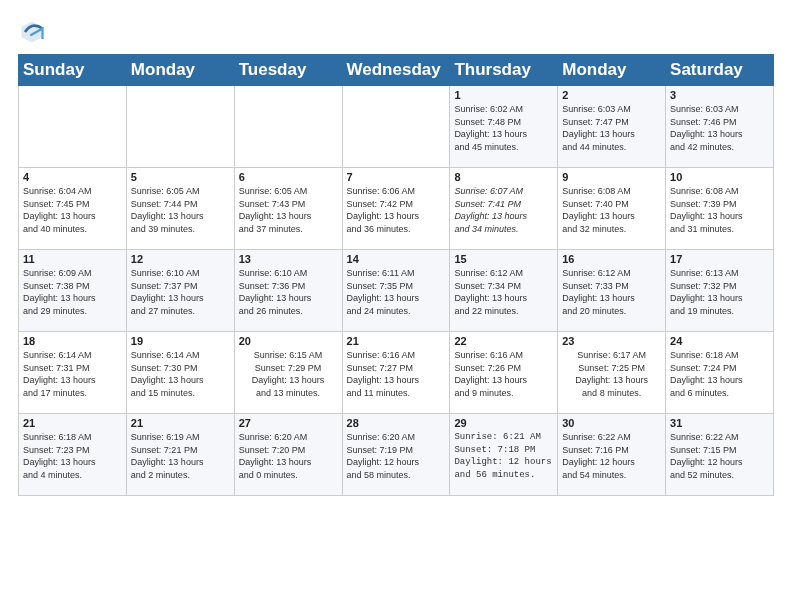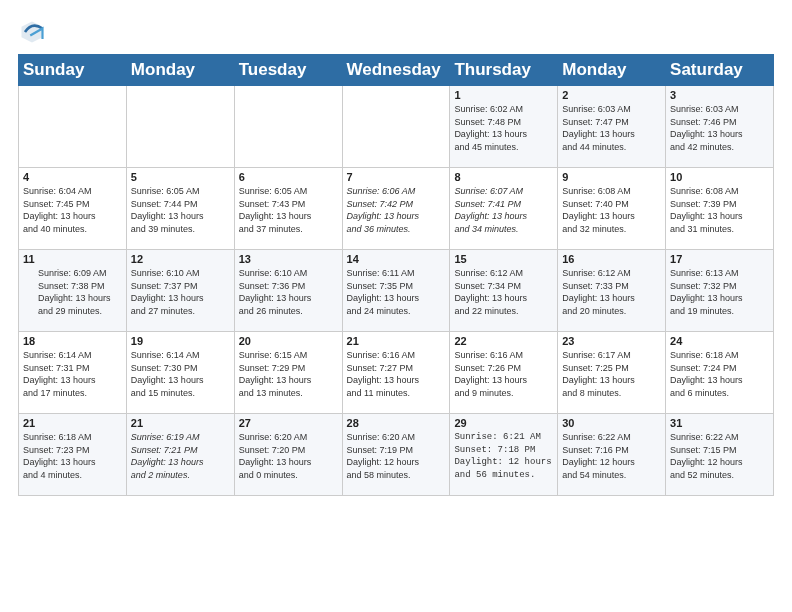--- a/index.html
+++ b/index.html
@@ -170,21 +170,21 @@
           </td>
           <td>
             <span class="day-num">6</span>
             <div class="day-info" style="white-space: pre-line;">Sunrise: 6:05 AM
 Sunset: 7:43 PM
 Daylight: 13 hours
 and 37 minutes.</div>
           </td>
           <td>
             <span class="day-num">7</span>
-            <div class="day-info" style="white-space: pre-line; font-style: italic;">Sunrise: 6:06 AM
+            <div class="day-info" style="white-space: pre-line;">Sunrise: 6:06 AM
 Sunset: 7:42 PM
 Daylight: 13 hours
 and 36 minutes.</div>
           </td>
           <td>
             <span class="day-num">8</span>
             <div class="day-info" style="white-space: pre-line; font-style: italic;">Sunrise: 6:07 AM
 Sunset: 7:41 PM
 Daylight: 13 hours
 and 34 minutes.</div>
@@ -200,21 +200,21 @@
             <span class="day-num">10</span>
             <div class="day-info" style="white-space: pre-line;">Sunrise: 6:08 AM
 Sunset: 7:39 PM
 Daylight: 13 hours
 and 31 minutes.</div>
           </td>
         </tr>
         <tr>
           <td>
             <span class="day-num">11</span>
-            <div class="day-info" style="white-space: pre-line; margin-left: 15px;">Sunrise: 6:09 AM
+            <div class="day-info" style="white-space: pre-line;">Sunrise: 6:09 AM
 Sunset: 7:38 PM
 Daylight: 13 hours
 and 29 minutes.</div>
           </td>
           <td>
             <span class="day-num">12</span>
             <div class="day-info" style="white-space: pre-line;">Sunrise: 6:10 AM
 Sunset: 7:37 PM
 Daylight: 13 hours
 and 27 minutes.</div>
@@ -265,42 +265,42 @@
           </td>
           <td>
             <span class="day-num">19</span>
             <div class="day-info" style="white-space: pre-line;">Sunrise: 6:14 AM
 Sunset: 7:30 PM
 Daylight: 13 hours
 and 15 minutes.</div>
           </td>
           <td>
             <span class="day-num">20</span>
-            <div class="day-info" style="white-space: pre-line;">Sunrise: 6:15 AM
+            <div class="day-info" style="white-space: pre-line; text-align: center;">Sunrise: 6:15 AM
 Sunset: 7:29 PM
 Daylight: 13 hours
 and 13 minutes.</div>
           </td>
           <td>
             <span class="day-num">21</span>
             <div class="day-info" style="white-space: pre-line;">Sunrise: 6:16 AM
 Sunset: 7:27 PM
 Daylight: 13 hours
 and 11 minutes.</div>
           </td>
           <td>
             <span class="day-num">22</span>
             <div class="day-info" style="white-space: pre-line;">Sunrise: 6:16 AM
 Sunset: 7:26 PM
 Daylight: 13 hours
 and 9 minutes.</div>
           </td>
           <td>
             <span class="day-num">23</span>
-            <div class="day-info" style="white-space: pre-line;">Sunrise: 6:17 AM
+            <div class="day-info" style="white-space: pre-line; text-align: center;">Sunrise: 6:17 AM
 Sunset: 7:25 PM
 Daylight: 13 hours
 and 8 minutes.</div>
           </td>
           <td>
             <span class="day-num">24</span>
             <div class="day-info" style="white-space: pre-line;">Sunrise: 6:18 AM
 Sunset: 7:24 PM
 Daylight: 13 hours
 and 6 minutes.</div>
@@ -309,21 +309,21 @@
         <tr>
           <td>
             <span class="day-num">21</span>
             <div class="day-info" style="white-space: pre-line;">Sunrise: 6:18 AM
 Sunset: 7:23 PM
 Daylight: 13 hours
 and 4 minutes.</div>
           </td>
           <td>
             <span class="day-num">21</span>
-            <div class="day-info" style="white-space: pre-line; font-style: italic;">Sunrise: 6:19 AM
+            <div class="day-info" style="white-space: pre-line;">Sunrise: 6:19 AM
 Sunset: 7:21 PM
 Daylight: 13 hours
 and 2 minutes.</div>
           </td>
           <td>
             <span class="day-num">27</span>
             <div class="day-info" style="white-space: pre-line;">Sunrise: 6:20 AM
 Sunset: 7:20 PM
 Daylight: 13 hours
 and 0 minutes.</div>

